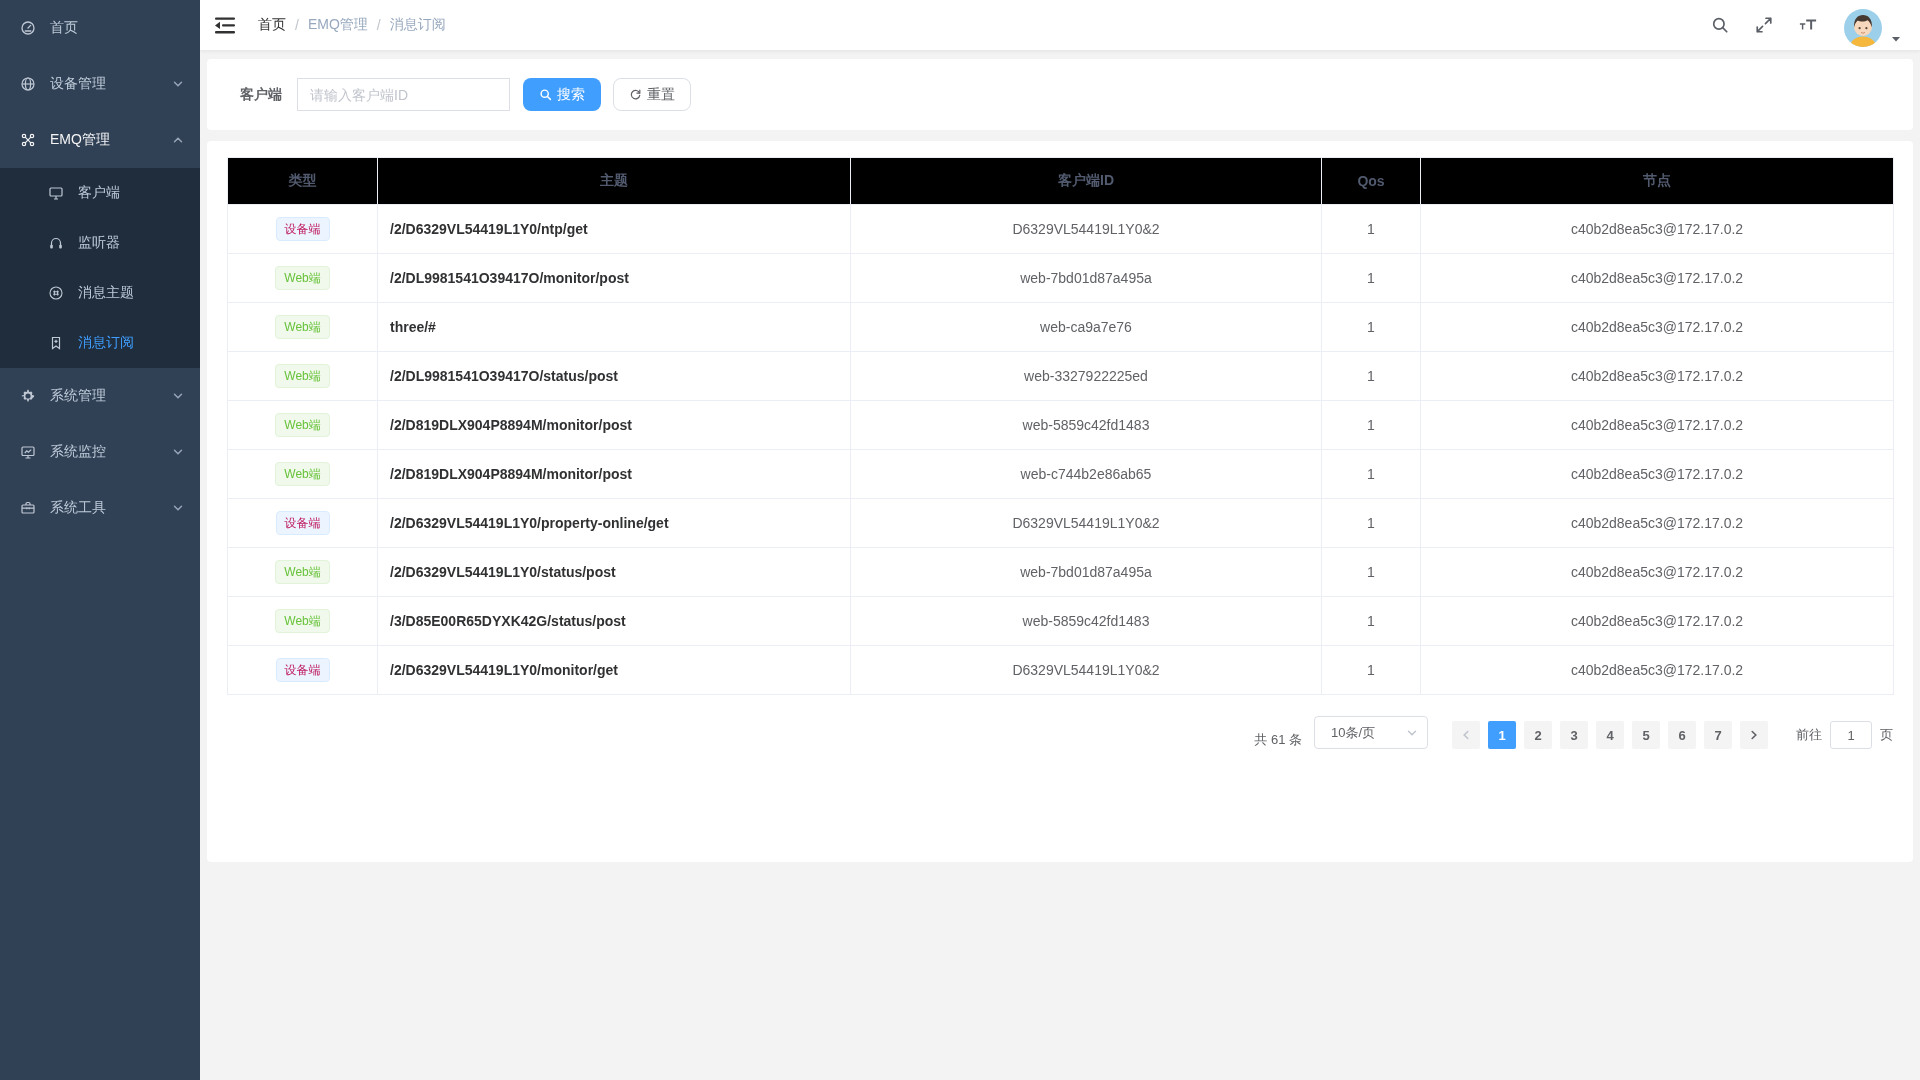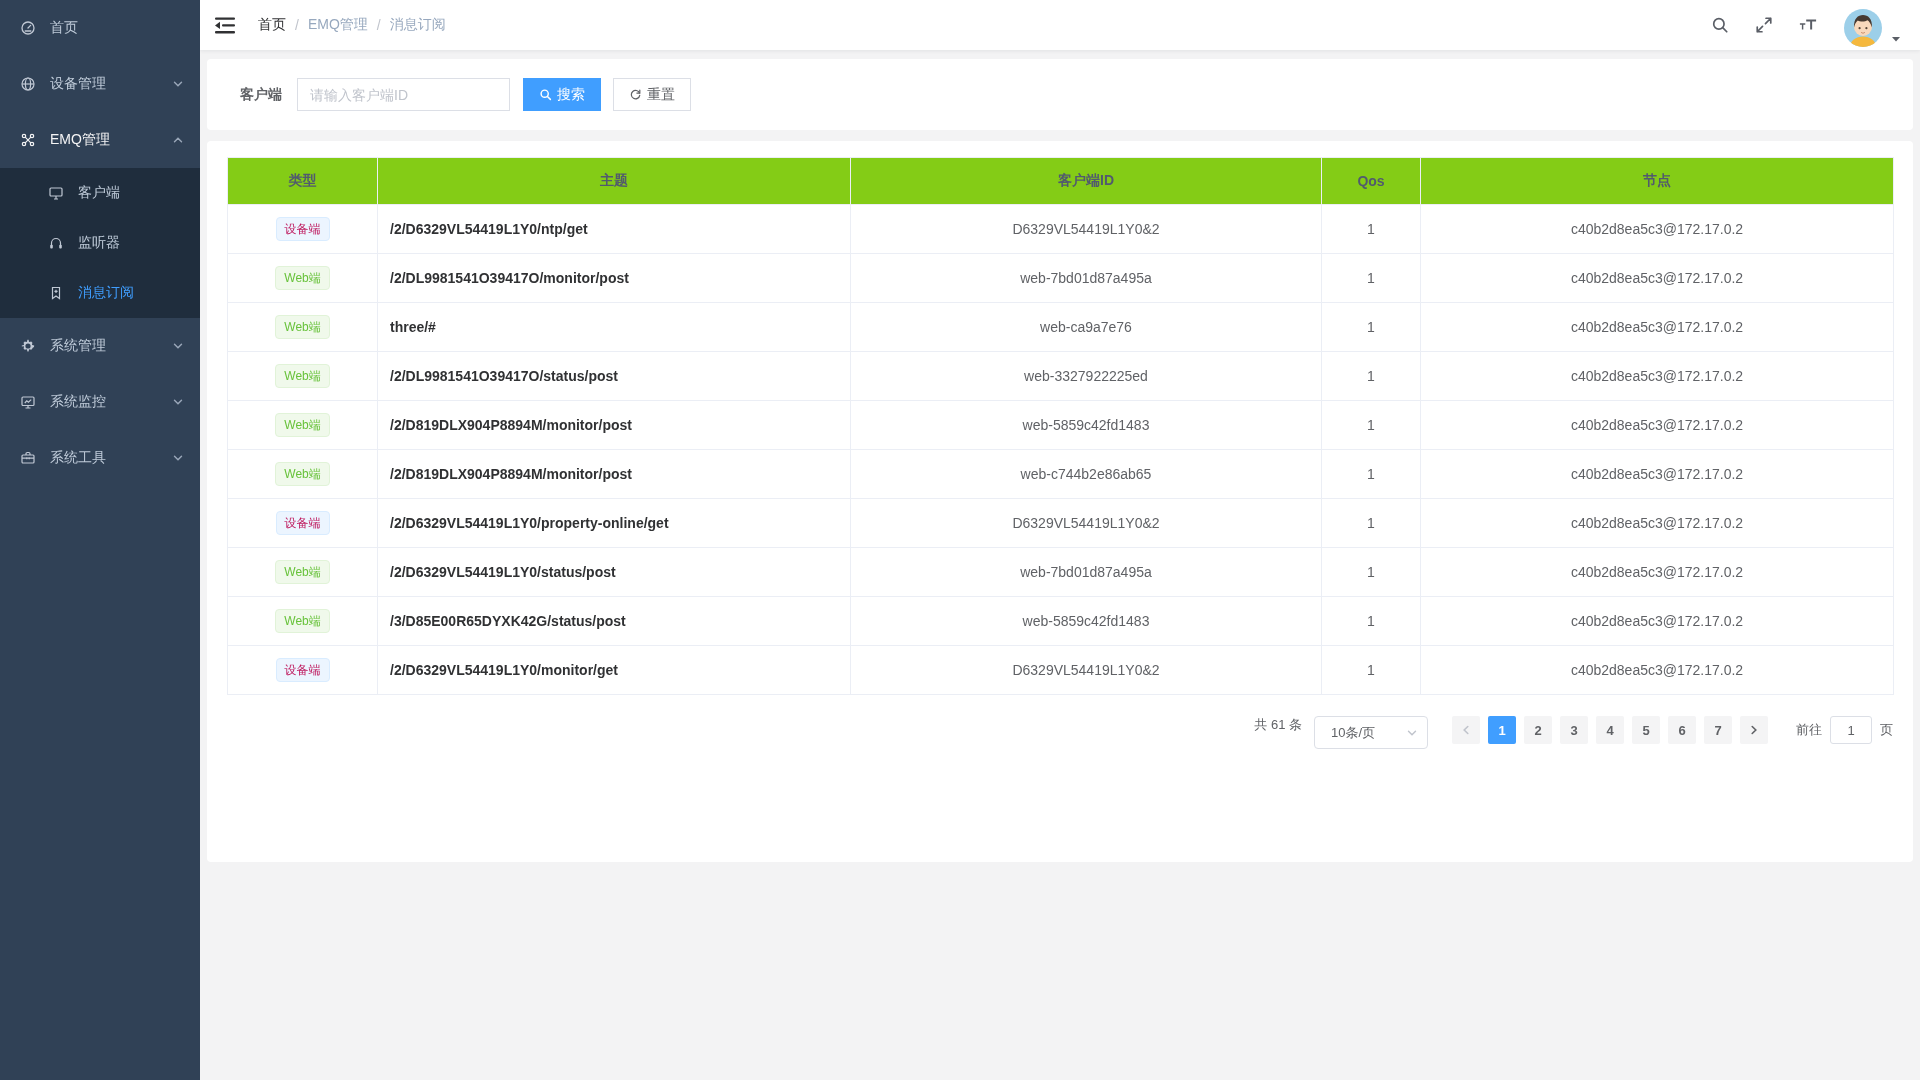--- a/index.html
+++ b/index.html
@@ -49,47 +49,47 @@
   
   .page { flex:1 1 auto; background:#f3f3f4; padding:9px 7px 0 7px; overflow:hidden; }
   .card { background:#fff; border-radius:4px; }
   .card-search { height:71px; display:flex; align-items:center; padding-left:33px;
     margin-bottom:11px; }
   .search-label { font-size:14px; font-weight:700; color:#606266; margin-right:15px; }
   .search-input { width:213px; height:33px; border:1px solid #dcdfe6; border-radius:0;
     padding:0 12px; font-size:14px; color:#606266; outline:none;
     font-family:"Liberation Sans","DejaVu Sans",sans-serif; }
   .search-input::placeholder { color:#c0c4cc; }
-  .btn { height:33px; border-radius:0; font-size:14px; display:inline-flex;
+  .btn { height:33px; border-radius:8px; font-size:14px; display:inline-flex;
     align-items:center; gap:5px; padding:0 15px; cursor:pointer; border:1px solid transparent;
     font-family:inherit; }
   .btn svg { width:13px; height:13px; }
   .btn-primary { background:#409eff; color:#fff; margin-left:13px; }
   .btn-default { background:#fff; color:#606266; border-color:#dcdfe6; margin-left:12px; }
 
   .card-table { height:721px; padding:16px 20px; }
   table.data-table { width:1666px; border-collapse:collapse; table-layout:fixed;
     font-size:14px; border:1px solid #ebeef5; }
-  .data-table th { height:47px; background:#84cc16; color:#515a6e; font-weight:700;
+  .data-table th { height:47px; background:#000000; color:#515a6e; font-weight:700;
     border:1px solid #ebeef5; text-align:center; }
   .data-table td { height:49px; color:#606266; text-align:center;
     border:1px solid #ebeef5; padding:0 10px; white-space:nowrap; overflow:hidden; }
   .col-type  { width:150px; }
   .col-topic { width:473px; }
   .col-client{ width:471px; }
   .col-qos   { width:99px; }
   .col-node  { width:473px; }
   td.cell-topic { text-align:left; font-weight:700; color:#303133; padding-left:12px; }
   .tag { display:inline-block; height:24px; line-height:22px; padding:0 8px;
     font-size:12px; border-radius:4px; border:1px solid transparent; }
   .tag[data-kind="device"] { color:#be185d; background:#ecf5ff; border-color:#d9ecff; }
   .tag[data-kind="web"]    { color:#67c23a; background:#f0f9eb; border-color:#e1f3d8; }
 
   
-  .pagination { margin-top:21px; display:flex; align-items:flex-start;
+  .pagination { margin-top:21px; display:flex; align-items:flex-end;
     justify-content:flex-end; font-size:13px; color:#606266; }
   .pg-total { margin-right:12px; }
   .size-select { width:114px; height:33px; border:1px solid #dcdfe6; border-radius:4px;
     display:flex; align-items:center; justify-content:space-between;
     padding:0 9px 0 16px; color:#606266; cursor:pointer; margin-right:20px; background:#fff; }
   .size-select .sel-caret { width:12px; height:12px; color:#c0c4cc; }
   .size-select .sel-caret svg { width:12px; height:12px; display:block; }
   .pager { display:flex; align-items:center; }
   .pg-btn { min-width:28px; height:28px; margin:0 4px; background:#f4f4f5; border:none;
     border-radius:2px; display:flex; align-items:center; justify-content:center;
@@ -164,20 +164,29 @@
       </div>
       <div class="menu-item">
         <span class="mi-icon">
           <svg viewBox="0 0 16 16" fill="none" stroke="currentColor" stroke-width="1.2">
               <path d="M3.5 11V8a4.5 4.5 0 0 1 9 0v3"></path>
               <rect x="2.2" y="9.8" width="2.6" height="3.6" rx="1" fill="currentColor" stroke="none"></rect>
               <rect x="11.2" y="9.8" width="2.6" height="3.6" rx="1" fill="currentColor" stroke="none"></rect>
             </svg>
         </span>
         <span class="mi-label">监听器</span>
+      </div>
+      <div class="menu-item">
+        <span class="mi-icon">
+          <svg viewBox="0 0 16 16" fill="none" stroke="currentColor" stroke-width="1.1">
+              <circle cx="8" cy="8" r="6"></circle>
+              <path d="M6.4 5.4v5.2M9.6 5.4v5.2M5.2 6.8h5.6M5.2 9.2h5.6"></path>
+            </svg>
+        </span>
+        <span class="mi-label">消息主题</span>
       </div>
       <div class="menu-item active">
         <span class="mi-icon">
           <svg viewBox="0 0 16 16" fill="none" stroke="currentColor" stroke-width="1.2">
               <path d="M4.5 2.5h7v11L8 10.9l-3.5 2.6z"></path>
               <path d="M8 4.8v3.2M6.4 6.4h3.2"></path>
             </svg>
         </span>
         <span class="mi-label">消息订阅</span>
       </div>

